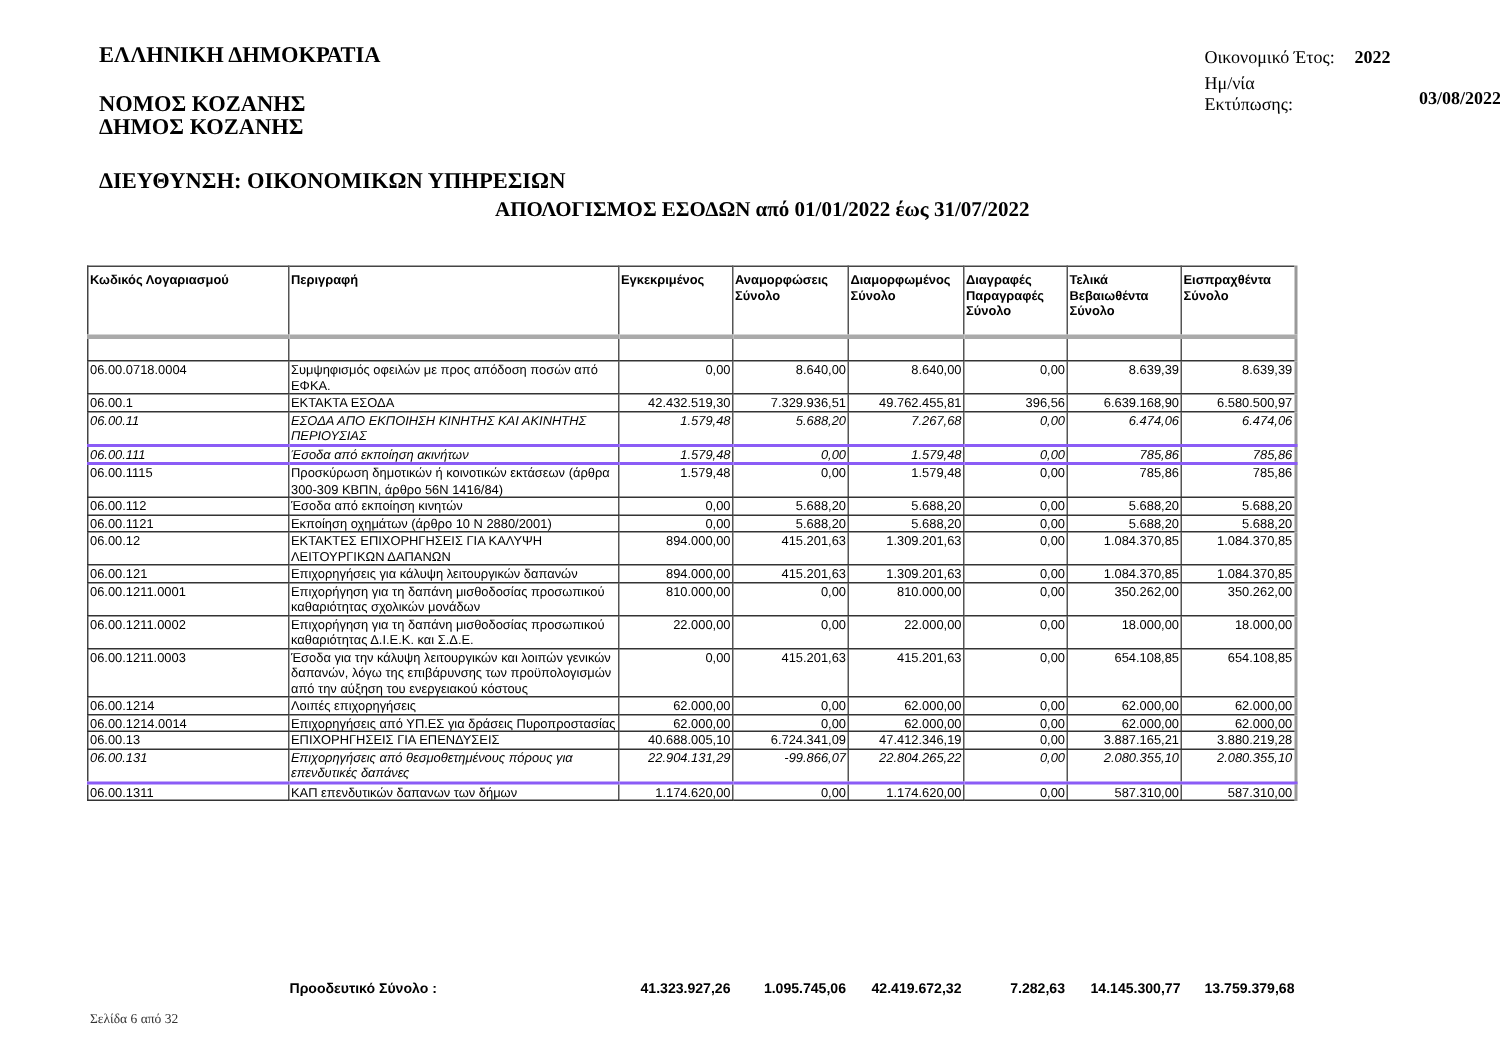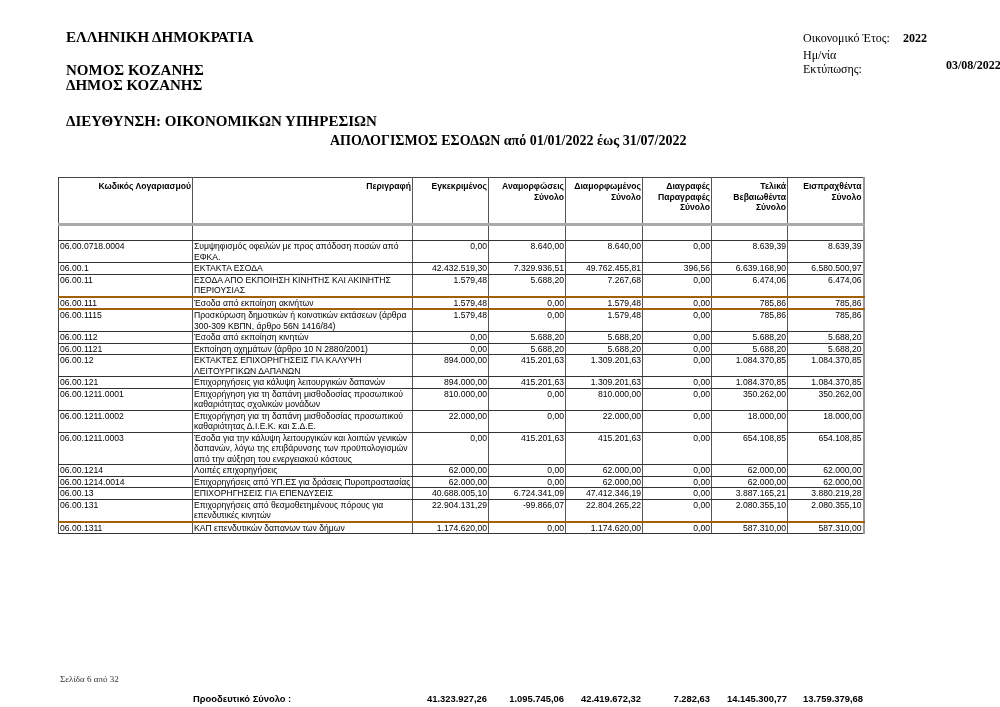--- a/index.html
+++ b/index.html
@@ -28,33 +28,33 @@
   table.report th, table.report td {
     border-left: 1px solid #555;
     border-right: 1px solid #555;
     padding: 0 1px;
     vertical-align: top;
   }
   table.report th:first-child, table.report td:first-child { border-left: 1px solid #444; }
   table.report th:last-child, table.report td:last-child { border-right: 2px solid #999; }
   table.report thead th {
     border-top: 1px solid #444;
-    font-weight: bold; text-align: right;
+    font-weight: bold; text-align: left;
     height: 42px; padding-top: 3px;
     border-bottom: 3px solid #aaa;
   }
   table.report tr.blank td { height: 14px; border-bottom: 1px solid #333; }
   table.report tbody tr.data td { border-bottom: 1px solid #333; }
-  table.report tbody tr.data.sep-grey td { border-bottom: 2px solid #a16207; }
+  table.report tbody tr.data.sep-grey td { border-bottom: 2px solid #8b5cf6; font-style: italic; }
   td.code { padding-left: 0; padding-top: 4px; }
   td.desc { padding-left: 0; }
   td.num { text-align: right; padding-right: 0; padding-top: 4px; }
 
   #totals { position: absolute; top: 653px; left: 0; width: 1000px; font-family: "Liberation Sans", "DejaVu Sans", sans-serif; font-size: 9.4px; font-weight: bold; }
-  #totals span { position: absolute; white-space: nowrap; margin-top: 40px; }
+  #totals span { position: absolute; white-space: nowrap; }
   #total-label { left: 193px; }
   .tot { text-align: right; }
   #page-footer { left: 60px; top: 674px; font-size: 9px; color: #333; }
 </style>
 </head>
 <body>
 
 <div class="abs serif hdr-bold" id="country">ΕΛΛΗΝΙΚΗ ΔΗΜΟΚΡΑΤΙΑ</div>
 <div class="abs serif hdr-bold" id="prefecture">
   <div>ΝΟΜΟΣ ΚΟΖΑΝΗΣ</div>
@@ -247,21 +247,21 @@
         <td class="desc">ΕΠΙΧΟΡΗΓΗΣΕΙΣ ΓΙΑ ΕΠΕΝΔΥΣΕΙΣ</td>
         <td class="num">40.688.005,10</td>
         <td class="num">6.724.341,09</td>
         <td class="num">47.412.346,19</td>
         <td class="num">0,00</td>
         <td class="num">3.887.165,21</td>
         <td class="num">3.880.219,28</td>
       </tr>
       <tr class="data sep-grey">
         <td class="code">06.00.131</td>
-        <td class="desc">Επιχορηγήσεις από θεσμοθετημένους πόρους για επενδυτικές κινητών</td>
+        <td class="desc">Επιχορηγήσεις από θεσμοθετημένους πόρους για επενδυτικές δαπάνες</td>
         <td class="num">22.904.131,29</td>
         <td class="num">-99.866,07</td>
         <td class="num">22.804.265,22</td>
         <td class="num">0,00</td>
         <td class="num">2.080.355,10</td>
         <td class="num">2.080.355,10</td>
       </tr>
       <tr class="data">
         <td class="code">06.00.1311</td>
         <td class="desc">ΚΑΠ επενδυτικών δαπανων των δήμων</td>

